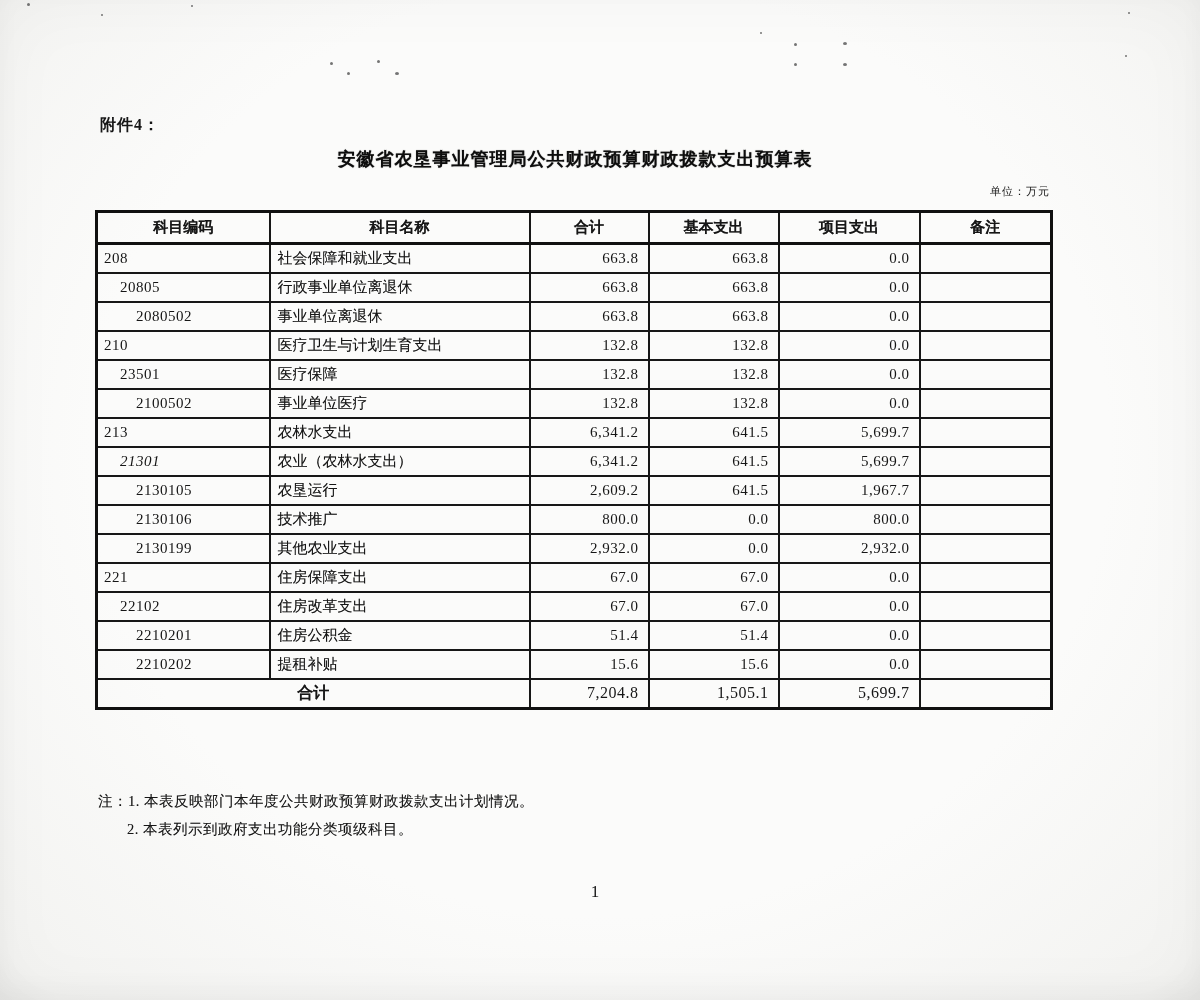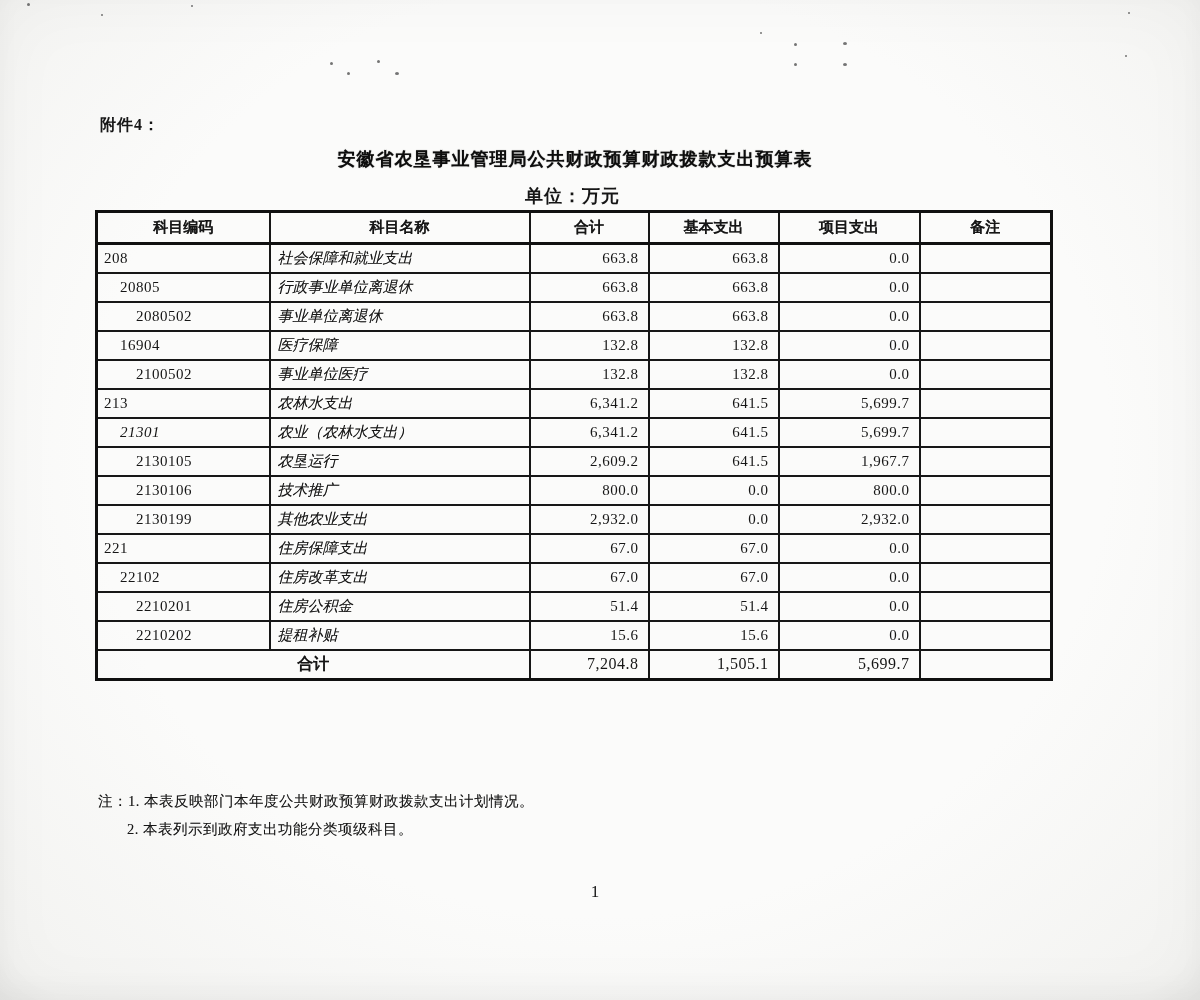--- a/index.html
+++ b/index.html
@@ -28,21 +28,21 @@
   .doc-title {
     position: absolute; left: 95px; top: 147px; width: 960px;
     text-align: center;
     font-family: "Liberation Sans", "DejaVu Sans", sans-serif;
     font-size: 18px; font-weight: bold; letter-spacing: 1px;
     color: #111;
     text-shadow: 0 0 1px rgba(0,0,0,0.55);
   }
   .unit-label {
     position: absolute; left: 95px; top: 184px; width: 955px;
-    text-align: center; font-size: 18px; font-weight: bold; letter-spacing: 1px;
+    text-align: right; font-size: 11px; font-weight: normal; letter-spacing: 1px;
   }
 
   .budget-table {
     position: absolute; left: 95px; top: 210px;
     width: 955px;
     border-collapse: collapse; table-layout: fixed;
     border: 3px solid #141414;
     background: transparent;
   }
   .budget-table th, .budget-table td {
@@ -52,21 +52,21 @@
   }
   .budget-table thead th {
     height: 32px;
     border-bottom: 3px solid #141414;
     font-family: "Liberation Sans", "DejaVu Sans", sans-serif;
     font-weight: bold; text-align: center; font-size: 15px;
     text-shadow: 0 0 0.6px rgba(0,0,0,0.5);
   }
   .budget-table tbody td { height: 29px; }
   .c-code { text-align: left; padding-left: 6px; font-size: 14px; letter-spacing: .5px; }
-  .c-name { text-align: left; padding-left: 7px; text-shadow: 0 0 0.5px rgba(0,0,0,0.4); font-style: italic; }
+  .c-name { text-align: left; padding-left: 7px; text-shadow: 0 0 0.5px rgba(0,0,0,0.4); }
   .c-num  { text-align: right; padding-right: 9px; letter-spacing: .5px; }
   .total-row td { height: 30px; font-size: 16px; }
   .total-row .total-label {
     text-align: center; font-weight: bold; padding-left: 0;
     text-shadow: 0 0 0.6px rgba(0,0,0,0.45);
   }
   .budget-table tfoot td { border-top: 2px solid #141414; }
 
   .notes {
     position: absolute; left: 98px; top: 787px;
@@ -143,21 +143,29 @@
   </tr>
           <tr>
     <td class="c-code" style="padding-left: 38px;">2080502</td>
     <td class="c-name">事业单位离退休</td>
     <td class="c-num">663.8</td>
     <td class="c-num">663.8</td>
     <td class="c-num">0.0</td>
     <td class="c-remark"></td>
   </tr>
           <tr>
-    <td class="c-code" style="padding-left: 22px;">16904</td>
+    <td class="c-code" style="padding-left: 6px;">210</td>
+    <td class="c-name">医疗卫生与计划生育支出</td>
+    <td class="c-num">132.8</td>
+    <td class="c-num">132.8</td>
+    <td class="c-num">0.0</td>
+    <td class="c-remark"></td>
+  </tr>
+          <tr>
+    <td class="c-code" style="padding-left: 22px;">23501</td>
     <td class="c-name">医疗保障</td>
     <td class="c-num">132.8</td>
     <td class="c-num">132.8</td>
     <td class="c-num">0.0</td>
     <td class="c-remark"></td>
   </tr>
           <tr>
     <td class="c-code" style="padding-left: 38px;">2100502</td>
     <td class="c-name">事业单位医疗</td>
     <td class="c-num">132.8</td>

